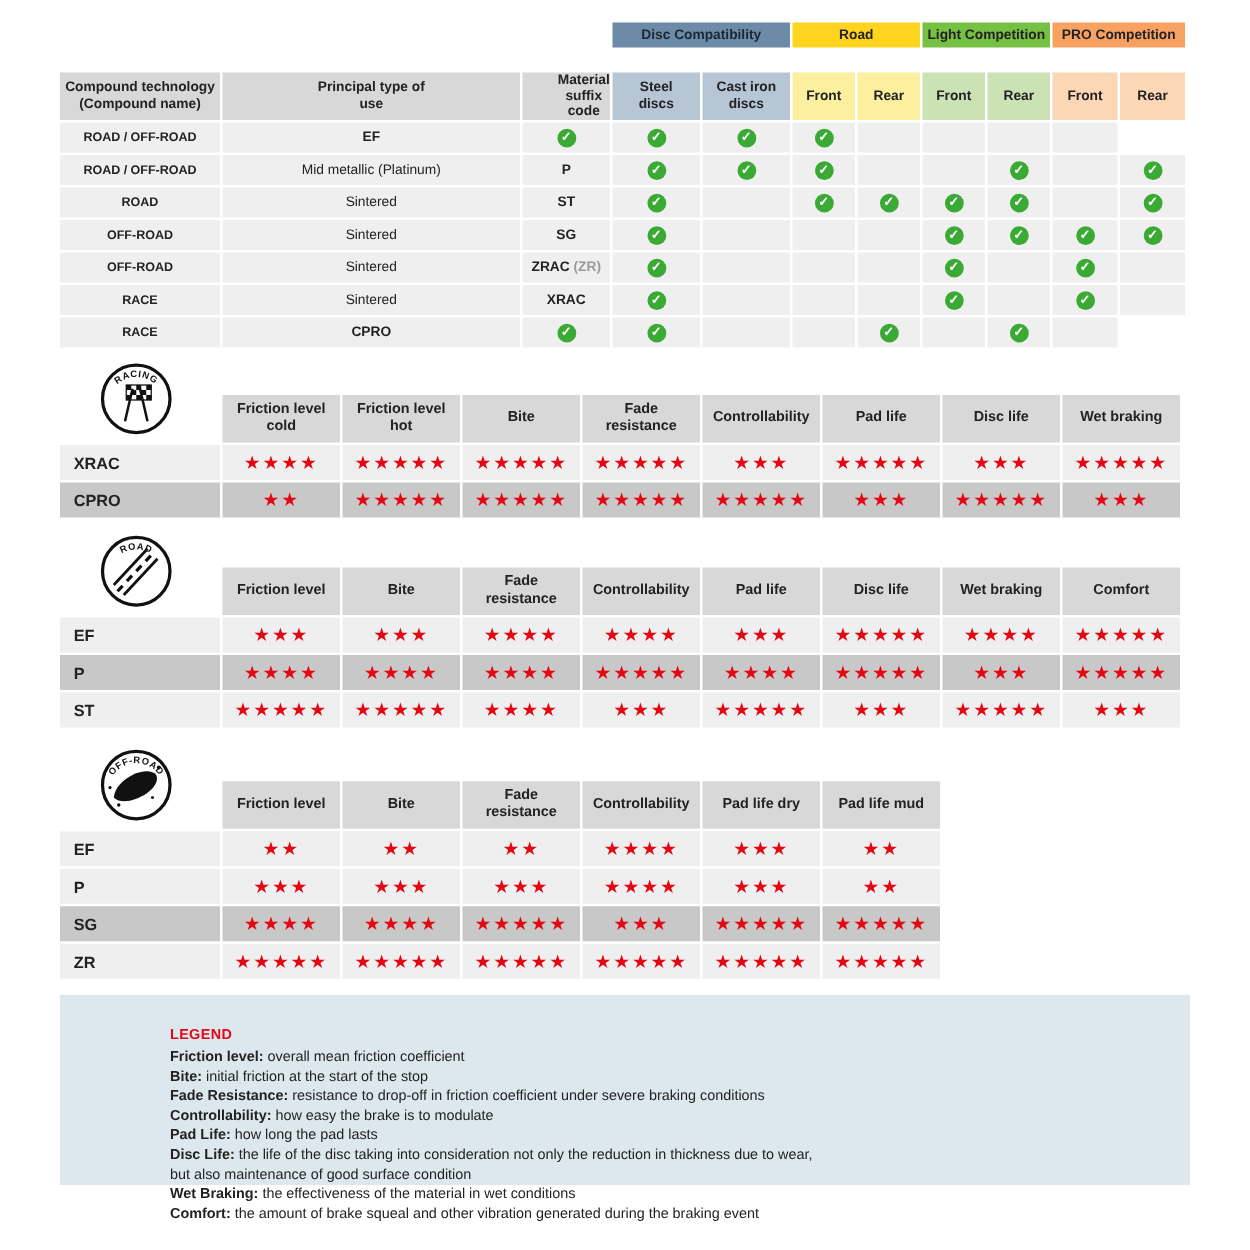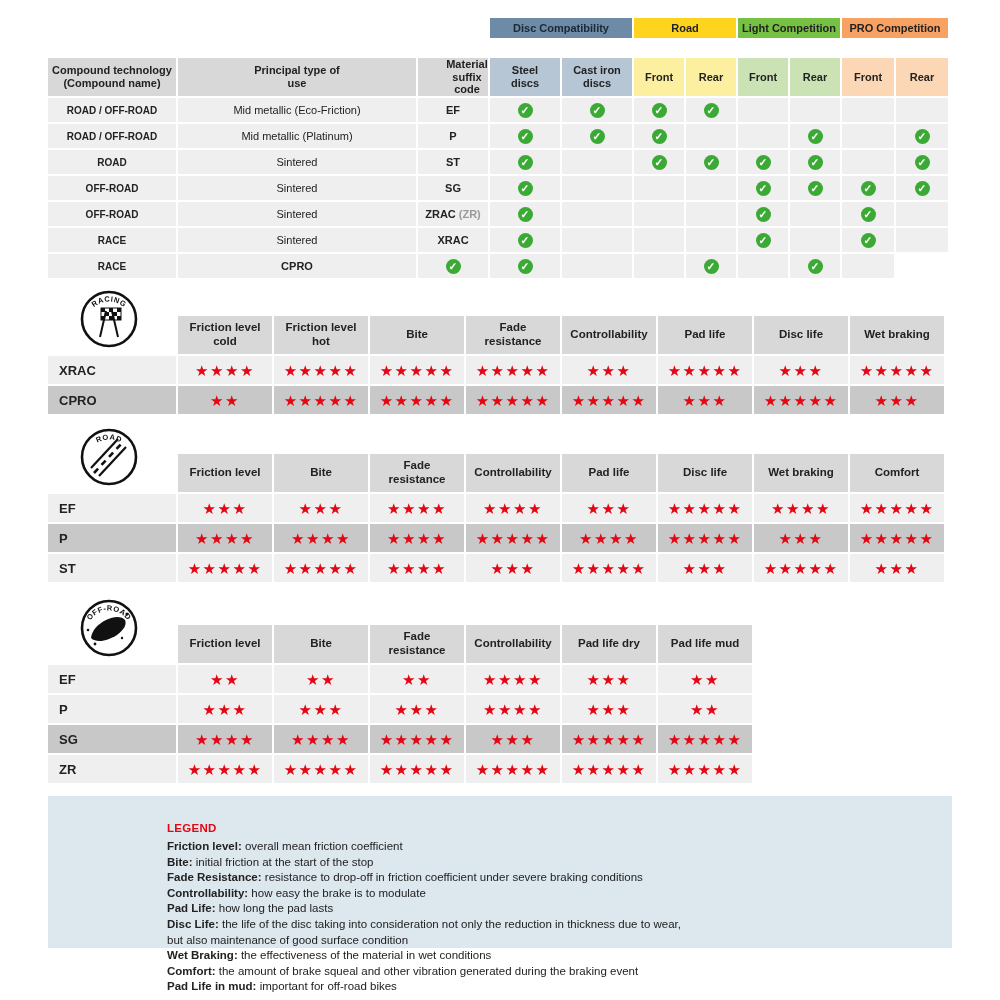--- a/index.html
+++ b/index.html
@@ -46,21 +46,21 @@
   .rcell.hdr{background:var(--header-gray);height:38px;font-weight:bold;font-size:11.5px;
              line-height:1.18;padding:0 4px;box-sizing:border-box}
   .rcell.lab{background:var(--row-light);justify-content:flex-start;padding-left:11px;
              font-weight:bold;font-size:13px;height:28px;box-sizing:border-box}
   .rcell.val{background:var(--row-light);height:28px;color:var(--star-red);
              font-size:15px;letter-spacing:1.5px;line-height:1}
   .rcell.hi{background:var(--row-highlight)}
 
   
   .legend{margin-top:13px;background:var(--legend-bg);height:152px;
-          padding:26px 20px 0 119px;box-sizing:border-box}
+          padding:26px 20px 0 88px;box-sizing:border-box}
   .legend-title{color:var(--star-red);font-weight:bold;font-size:11.5px;margin-bottom:5px;letter-spacing:.3px}
   .lline{font-size:11.5px;line-height:15.6px;color:#222}
   .lline b{font-weight:bold}
 </style>
 </head>
 <body>
 
 <div class="page">
 
   <div class="compat">
@@ -101,21 +101,20 @@
         </div>
         <div class="ccell s-procomp">
           <span>Front</span>
         </div>
         <div class="ccell s-procomp">
           <span>Rear</span>
         </div>
       </div>
       <div class="crow">
         <div class="ccell use">ROAD / OFF-ROAD</div>
-        <div class="ccell comp">Mid metallic (Eco-Friction)</div>
         <div class="ccell code">EF</div>
         <div class="ccell">
           <span class="chk">✓</span>
         </div>
         <div class="ccell">
           <span class="chk">✓</span>
         </div>
         <div class="ccell">
           <span class="chk">✓</span>
         </div>
@@ -448,17 +447,16 @@
     <div>
         <div class="lline"><b>Friction level:</b> overall mean friction coefficient</div>
         <div class="lline"><b>Bite:</b> initial friction at the start of the stop</div>
         <div class="lline"><b>Fade Resistance:</b> resistance to drop-off in friction coefficient under severe braking conditions</div>
         <div class="lline"><b>Controllability:</b> how easy the brake is to modulate</div>
         <div class="lline"><b>Pad Life:</b> how long the pad lasts</div>
         <div class="lline"><b>Disc Life:</b> the life of the disc taking into consideration not only the reduction in thickness due to wear,</div>
         <div class="lline">but also maintenance of good surface condition</div>
         <div class="lline"><b>Wet Braking:</b> the effectiveness of the material in wet conditions</div>
         <div class="lline"><b>Comfort:</b> the amount of brake squeal and other vibration generated during the braking event</div>
-        <div class="lline"><b>Pad Life in mud:</b> important for off-road bikes</div>
       </div>
   </div>
 
 </div>
 
 </body></html>

